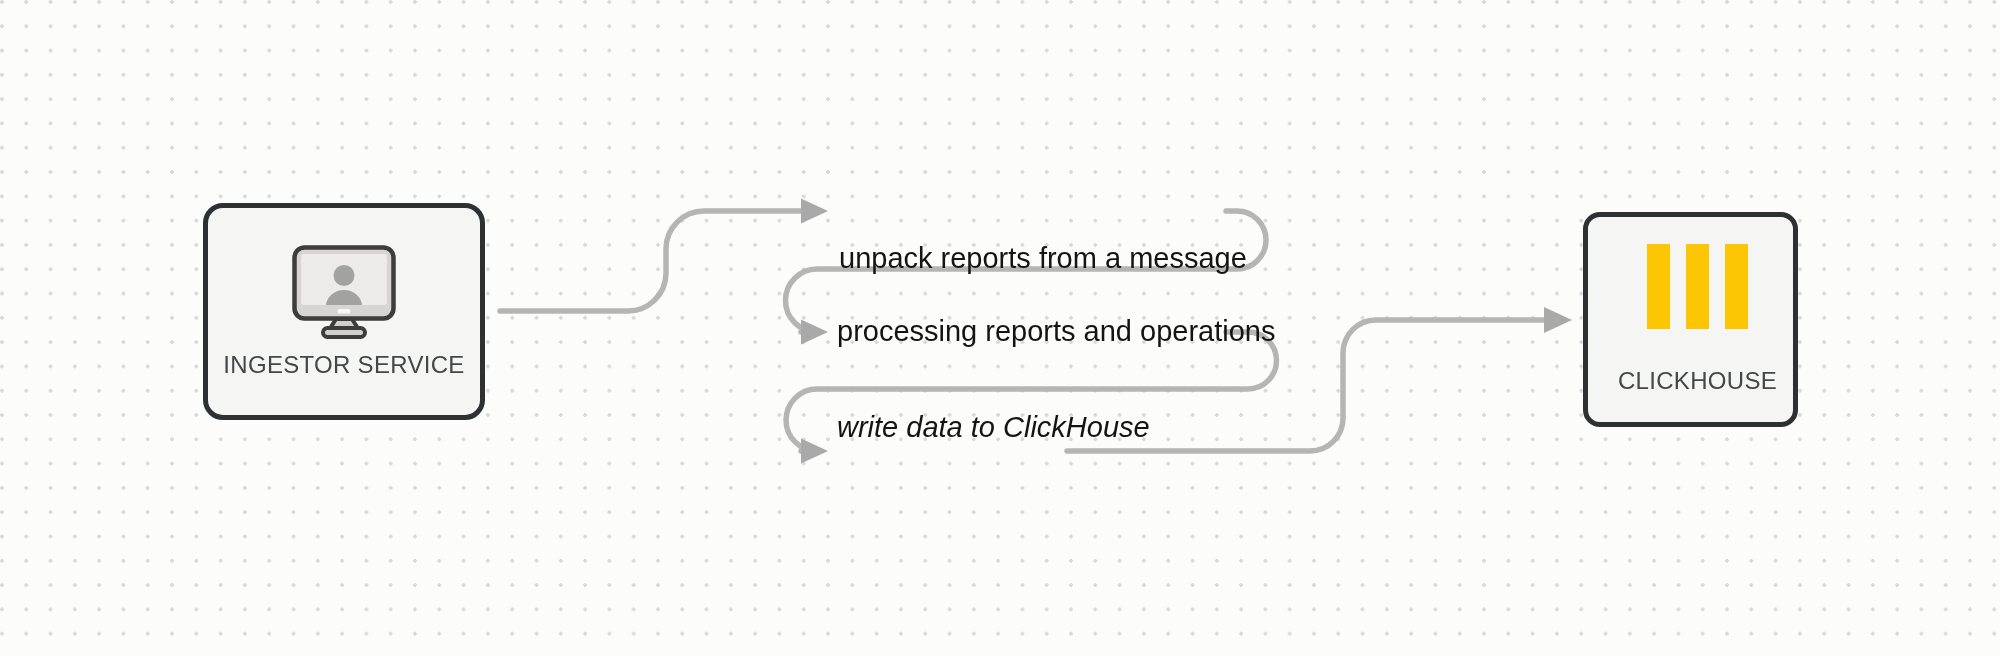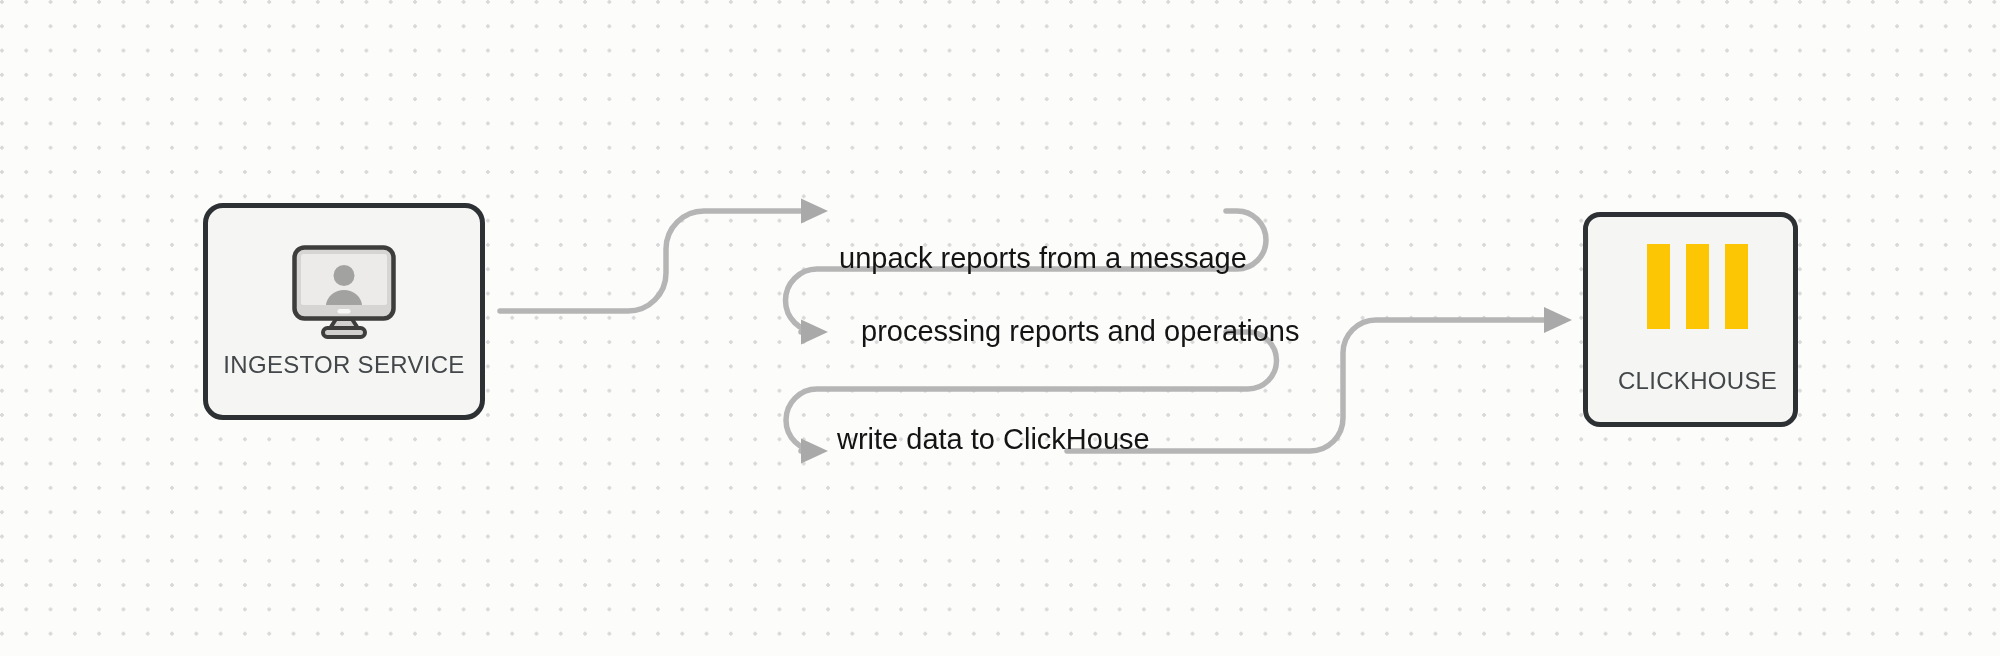--- a/index.html
+++ b/index.html
@@ -58,22 +58,22 @@
   .ch-bar { width: 23px; height: 85px; background: #fdc605; }
 
   .step-label {
     position: absolute;
     transform: translateY(-52%);
     font-size: 29px;
     color: #141414;
     white-space: nowrap;
   }
   .step-1 { left: 839px; top: 211px; margin-top: 48px; }
-  .step-2 { left: 837px; top: 332px; margin-left: 24px; }
-  .step-3 { left: 837px; top: 440px; }
+  .step-2 { left: 837px; top: 332px; }
+  .step-3 { left: 837px; top: 428px; font-style: italic; }
 </style>
 </head>
 <body>
 
 <div class="canvas">
 
   <svg class="connector-layer" width="2000" height="656" viewBox="0 0 2000 656" xmlns="http://www.w3.org/2000/svg">
     <g fill="none" stroke="#b5b5b5" stroke-width="5.5" stroke-linecap="round">
       <path d="M 500 311 H 628 A 38 38 0 0 0 666 273 V 249 A 38 38 0 0 1 704 211 H 801"></path>
       <path d="M 1226 211 H 1237 A 29 29 0 0 1 1237 269 H 817 A 31.5 31.5 0 0 0 817 332 H 801"></path>

